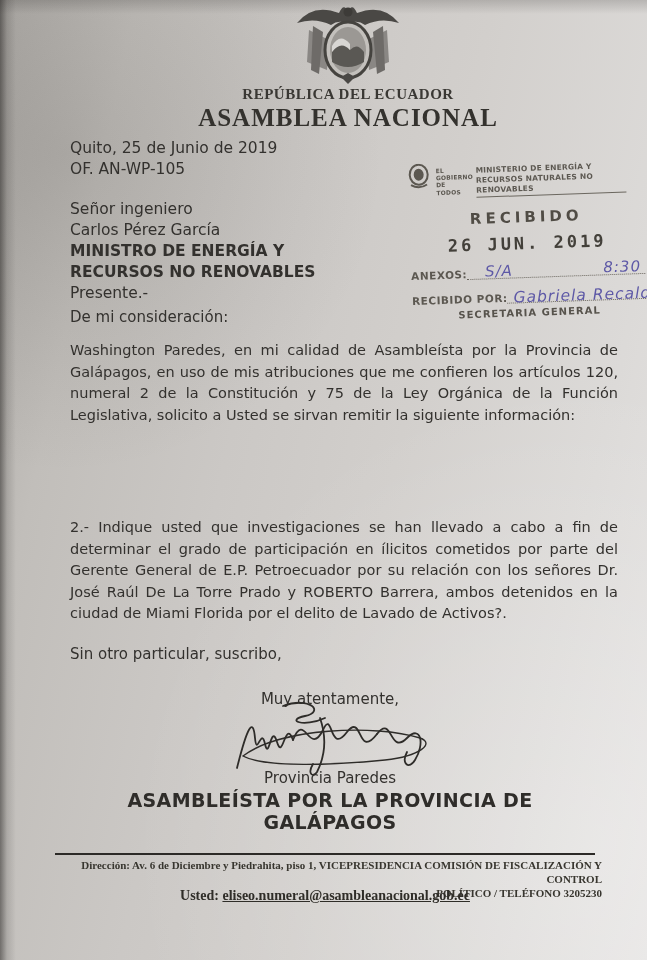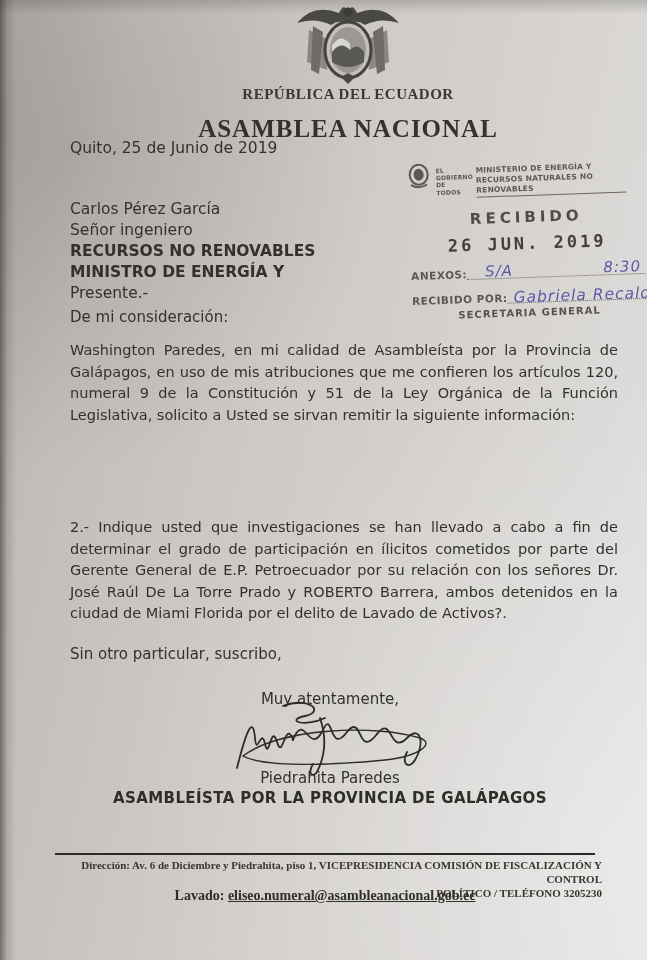--- a/index.html
+++ b/index.html
@@ -25,21 +25,21 @@
 
   
   .letterhead { position:absolute; left:48px; top:0; width:600px; text-align:center; }
   .emblem { display:block; margin:0 auto; }
   .republic {
     font-family:"Liberation Serif", serif; font-size:15px; letter-spacing:0.5px;
     color:#3a3834; font-weight:600; margin-top:2px;
   }
   .institution {
     font-family:"Liberation Serif", serif; font-size:25px; font-weight:bold;
-    letter-spacing:1px; color:#34322e; margin-top:12px;
+    letter-spacing:1px; color:#34322e; margin-top:1px;
   }
 
   
   .dateblock { position:absolute; left:70px; top:138px; font-size:15.5px; line-height:21px; }
 
   
   .stamp {
     position:absolute; left:410px; top:160px; width:234px;
     transform:rotate(-2deg); color:#57534c;
   }
@@ -86,21 +86,21 @@
   .p-intro { top:340px; }
   .p-item1 { top:430px; }
   .p-item2 { top:517px; }
   .closing { position:absolute; left:70px; top:645px; font-size:15px; }
 
   
   .sigblock { position:absolute; left:70px; top:690px; width:520px; text-align:center; }
   .valediction { font-size:15px; }
   .sig-svg { position:absolute; left:155px; top:8px; pointer-events:none; }
   .sig-name { margin-top:61px; font-size:15px; }
-  .sig-role { margin-top:2px; font-size:15px; font-weight:bold; letter-spacing:0.4px; color:#2f2d2a; }
+  .sig-role { margin-top:2px; font-size:19px; font-weight:bold; letter-spacing:0.4px; color:#2f2d2a; }
 
   
   .footer-rule { position:absolute; left:55px; top:853px; width:540px; height:2px; background:#2c2a27; }
   .footer-text {
     position:absolute; left:48px; top:858px; width:554px; text-align:right;
     font-family:"Liberation Serif", serif; font-weight:bold; font-size:11px;
     line-height:14px; color:#38362f;
   }
   .footer-email {
     position:absolute; left:48px; top:888px; width:554px; text-align:center;
@@ -133,20 +133,21 @@
 
         <path d="M52,77 L59,84 L66,77 L59,73 Z" fill="#4a4845"></path>
       </g>
     </svg>
     <div class="republic">REPÚBLICA DEL ECUADOR</div>
     <div class="institution">ASAMBLEA NACIONAL</div>
   </div>
 
   <div class="dateblock ink">
     <div>Quito, 25 de Junio de 2019</div>
+    <div>OF. AN-WP-105</div>
   </div>
 
   <div class="stamp">
     <div class="stamp-logo">
       <svg class="gov-crest" width="22" height="26" viewBox="0 0 22 26">
         <ellipse cx="11" cy="11" rx="9" ry="10" fill="none" stroke="#5c5851" stroke-width="2"></ellipse>
         <ellipse cx="11" cy="11" rx="5" ry="6" fill="#5c5851"></ellipse>
         <path d="M3,21 Q11,26 19,21" stroke="#5c5851" stroke-width="2" fill="none"></path>
       </svg>
       <div class="gov-brand">EL GOBIERNO DE TODOS</div>
@@ -164,51 +165,51 @@
     <div class="stamp-row">
       <span class="label">RECIBIDO POR:</span>
       <span class="dotline">
         <span class="hand name-val">Gabriela Recalde</span>
       </span>
     </div>
     <div class="office">SECRETARIA GENERAL</div>
   </div>
 
   <div class="recipient ink">
+    <div>Señor ingeniero</div>
     <div>Carlos Pérez García</div>
-    <div>Señor ingeniero</div>
+    <div class="bold">MINISTRO DE ENERGÍA Y</div>
     <div class="bold">RECURSOS NO RENOVABLES</div>
-    <div class="bold">MINISTRO DE ENERGÍA Y</div>
     <div>Presente.-</div>
   </div>
 
   <div class="greeting ink">De mi consideración:</div>
-  <p class="para p-intro ink">Washington Paredes, en mi calidad de Asambleísta por la Provincia de Galápagos, en uso de mis atribuciones que me confieren los artículos 120, numeral 9 de la Constitución y 51 de la Ley Orgánica de la Función Legislativa, solicito a Usted se sirvan remitir la siguiente información:</p>
+  <p class="para p-intro ink">Washington Paredes, en mi calidad de Asambleísta por la Provincia de Galápagos, en uso de mis atribuciones que me confieren los artículos 120, numeral 2 de la Constitución y 75 de la Ley Orgánica de la Función Legislativa, solicito a Usted se sirvan remitir la siguiente información:</p>
   <p class="para p-item2 ink">2.- Indique usted que investigaciones se han llevado a cabo a fin de determinar el grado de participación en ílicitos cometidos por parte del Gerente General de E.P. Petroecuador por su relación con los señores Dr. José Raúl De La Torre Prado y ROBERTO Barrera, ambos detenidos en la ciudad de Miami Florida por el delito de Lavado de Activos?.</p>
   <div class="closing ink">Sin otro particular, suscribo,</div>
 
   <div class="sigblock ink">
     <div class="valediction">Muy atentamente,</div>
     <svg class="sig-svg" width="215" height="80" viewBox="0 0 215 80">
       <g fill="none" stroke="#2e2c29" stroke-width="1.8" stroke-linecap="round">
         <path d="M58,8 C85,-2 100,14 80,18 C60,22 78,30 100,20"></path>
         <path d="M12,70 C22,30 28,18 30,40 C32,60 36,28 40,46 C44,64 46,24 52,44 C58,64 60,20 68,42"></path>
         <path d="M68,42 C80,12 84,60 98,32 C108,10 104,58 122,34 C138,14 132,62 152,36"></path>
         <path d="M152,36 C168,16 164,58 182,40 C196,26 200,46 190,62 C184,72 176,66 182,54"></path>
         <path d="M18,58 C55,30 150,26 195,40 C210,45 196,58 160,62 C110,67 40,70 18,58 Z" stroke-width="1.4"></path>
         <path d="M95,20 C102,40 100,58 92,74 C88,80 82,76 88,66"></path>
       </g>
     </svg>
-    <div class="sig-name">Piedrahita Paredes</div>
+    <div class="sig-name">Provincia Paredes</div>
     <div class="sig-role">ASAMBLEÍSTA POR LA PROVINCIA DE GALÁPAGOS</div>
   </div>
 
   <div class="footer-rule"></div>
   <div class="footer-text">
     <div>Dirección:  Av. 6 de Diciembre y Piedrahita, piso 1, VICEPRESIDENCIA COMISIÓN DE FISCALIZACIÓN Y CONTROL</div>
     <div>POLÍTICO / TELÉFONO 3205230</div>
   </div>
   <div class="footer-email">
-    <span>Lavado:</span>
+    <span>Usted:</span>
     <a href="#">eliseo.numeral@asambleanacional.gob.ec</a>
   </div>
 
 </div>
 
 </body></html>

